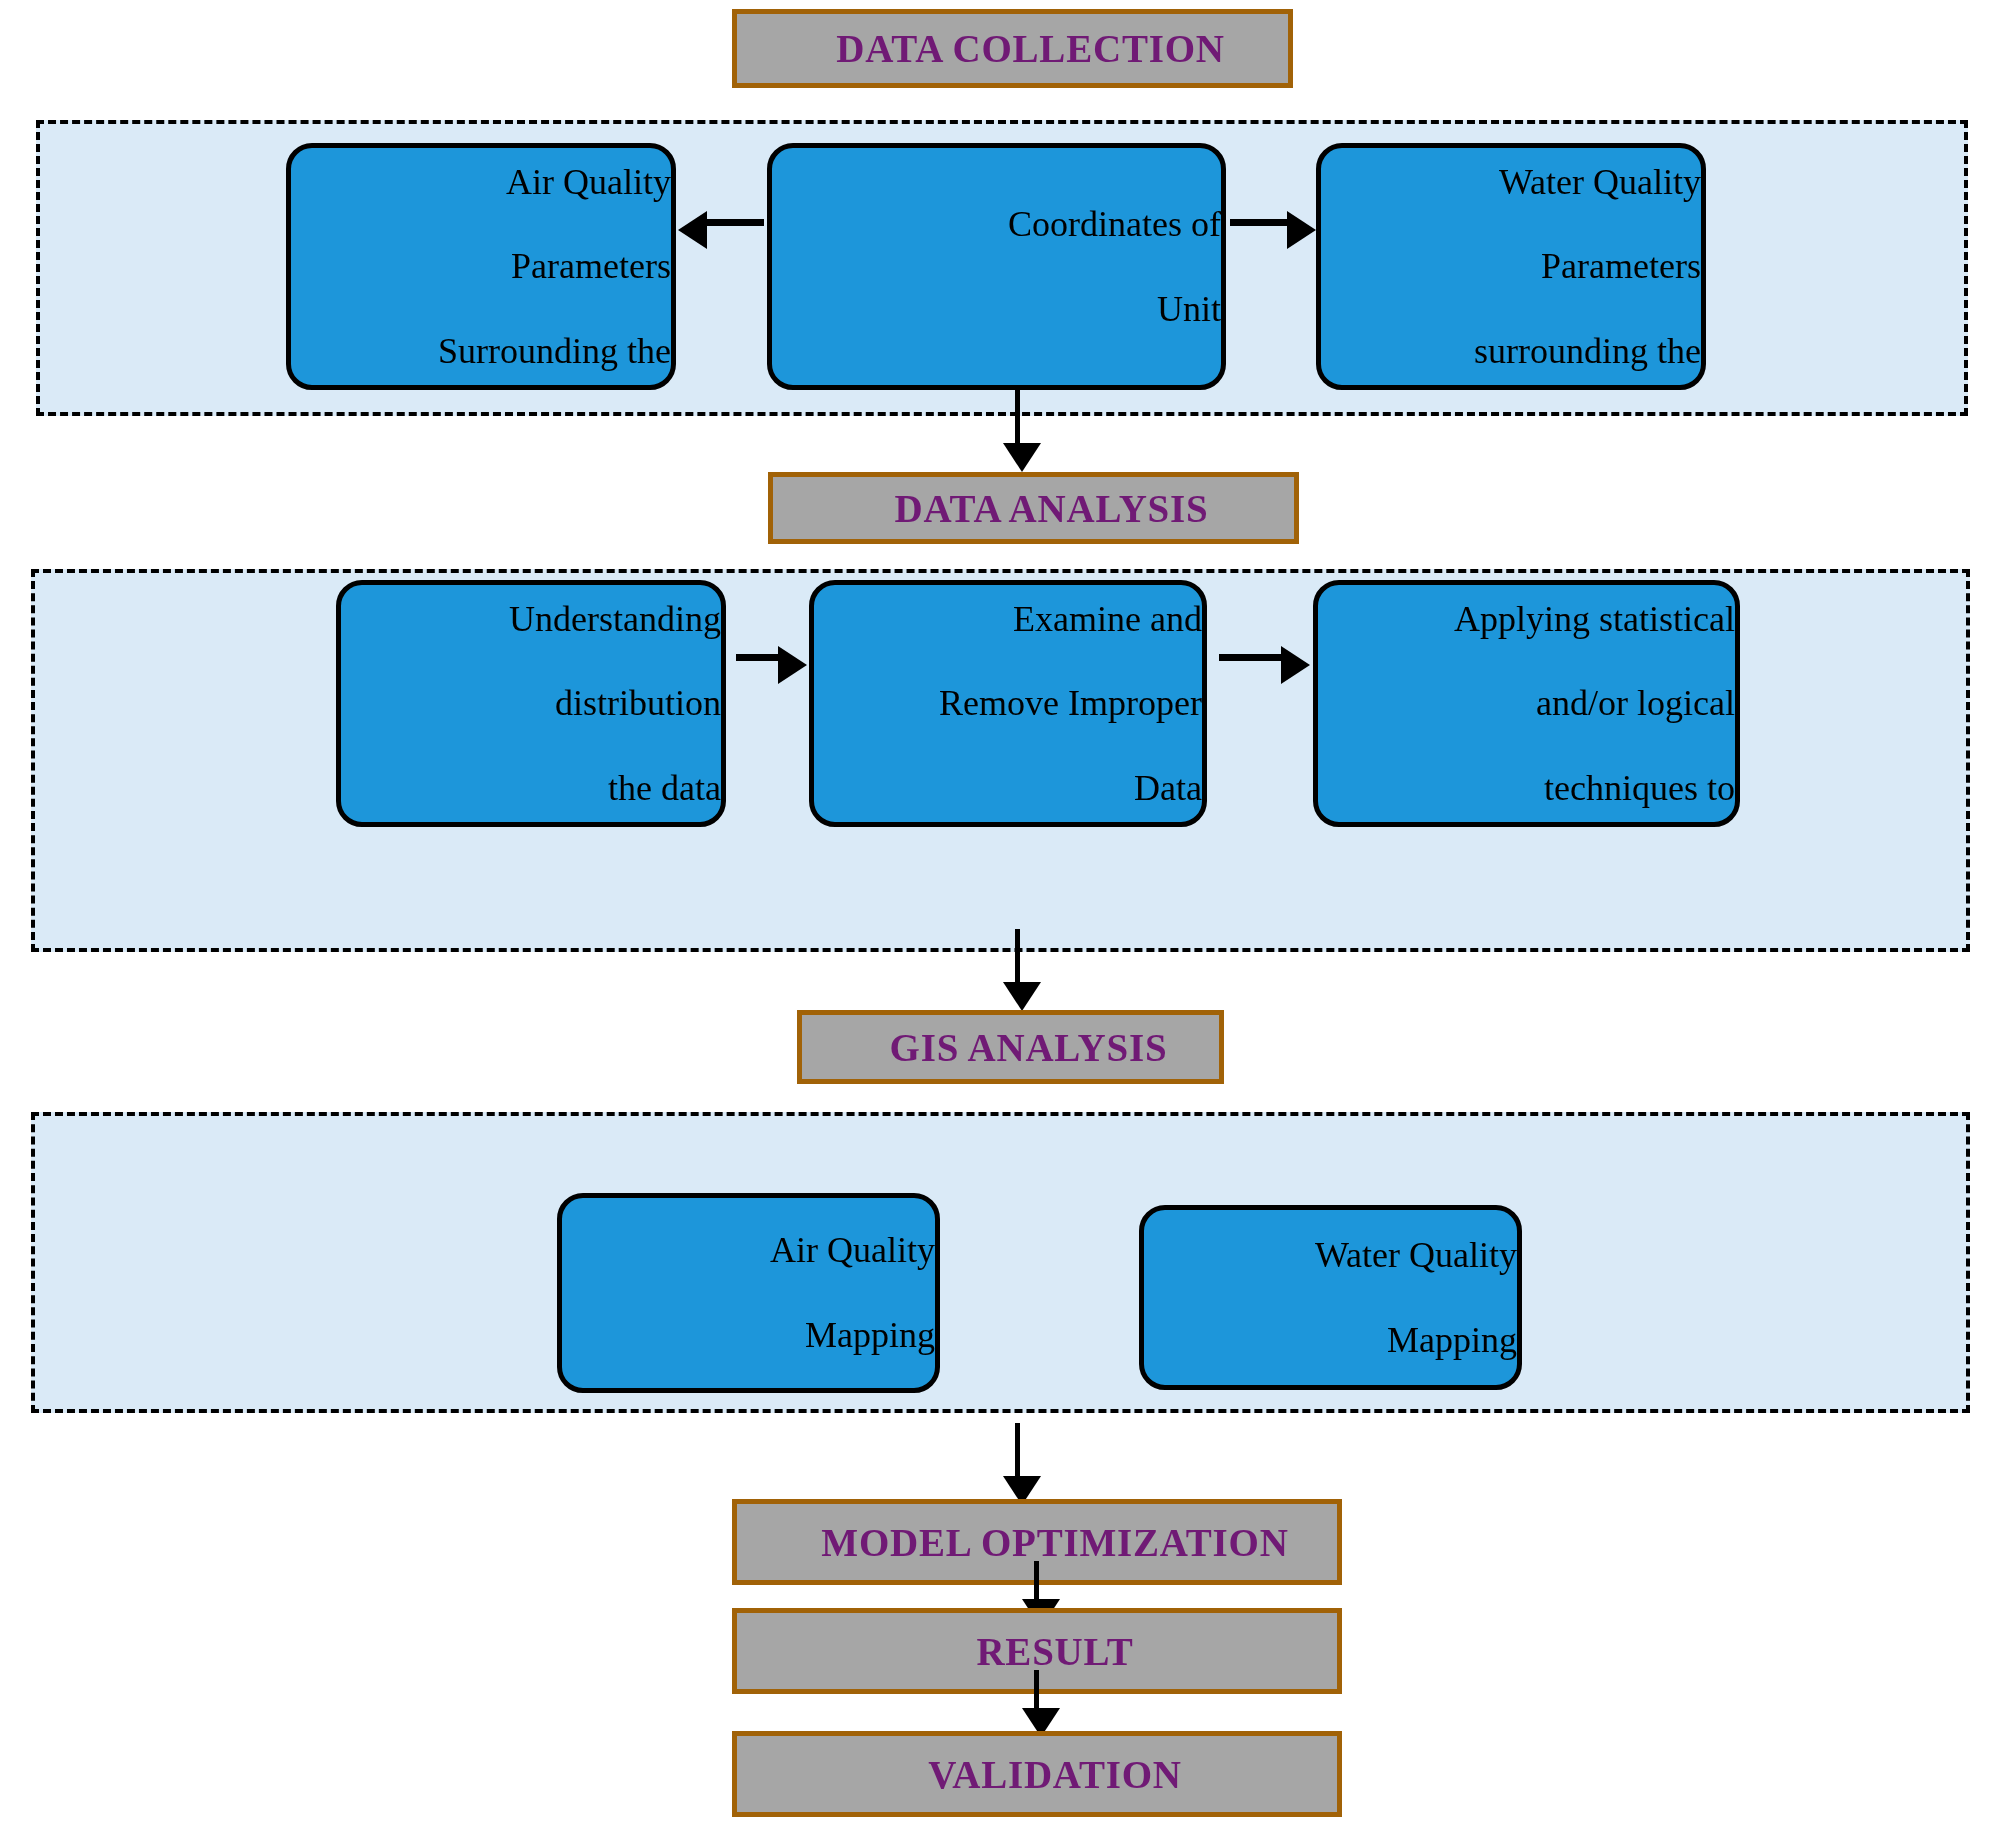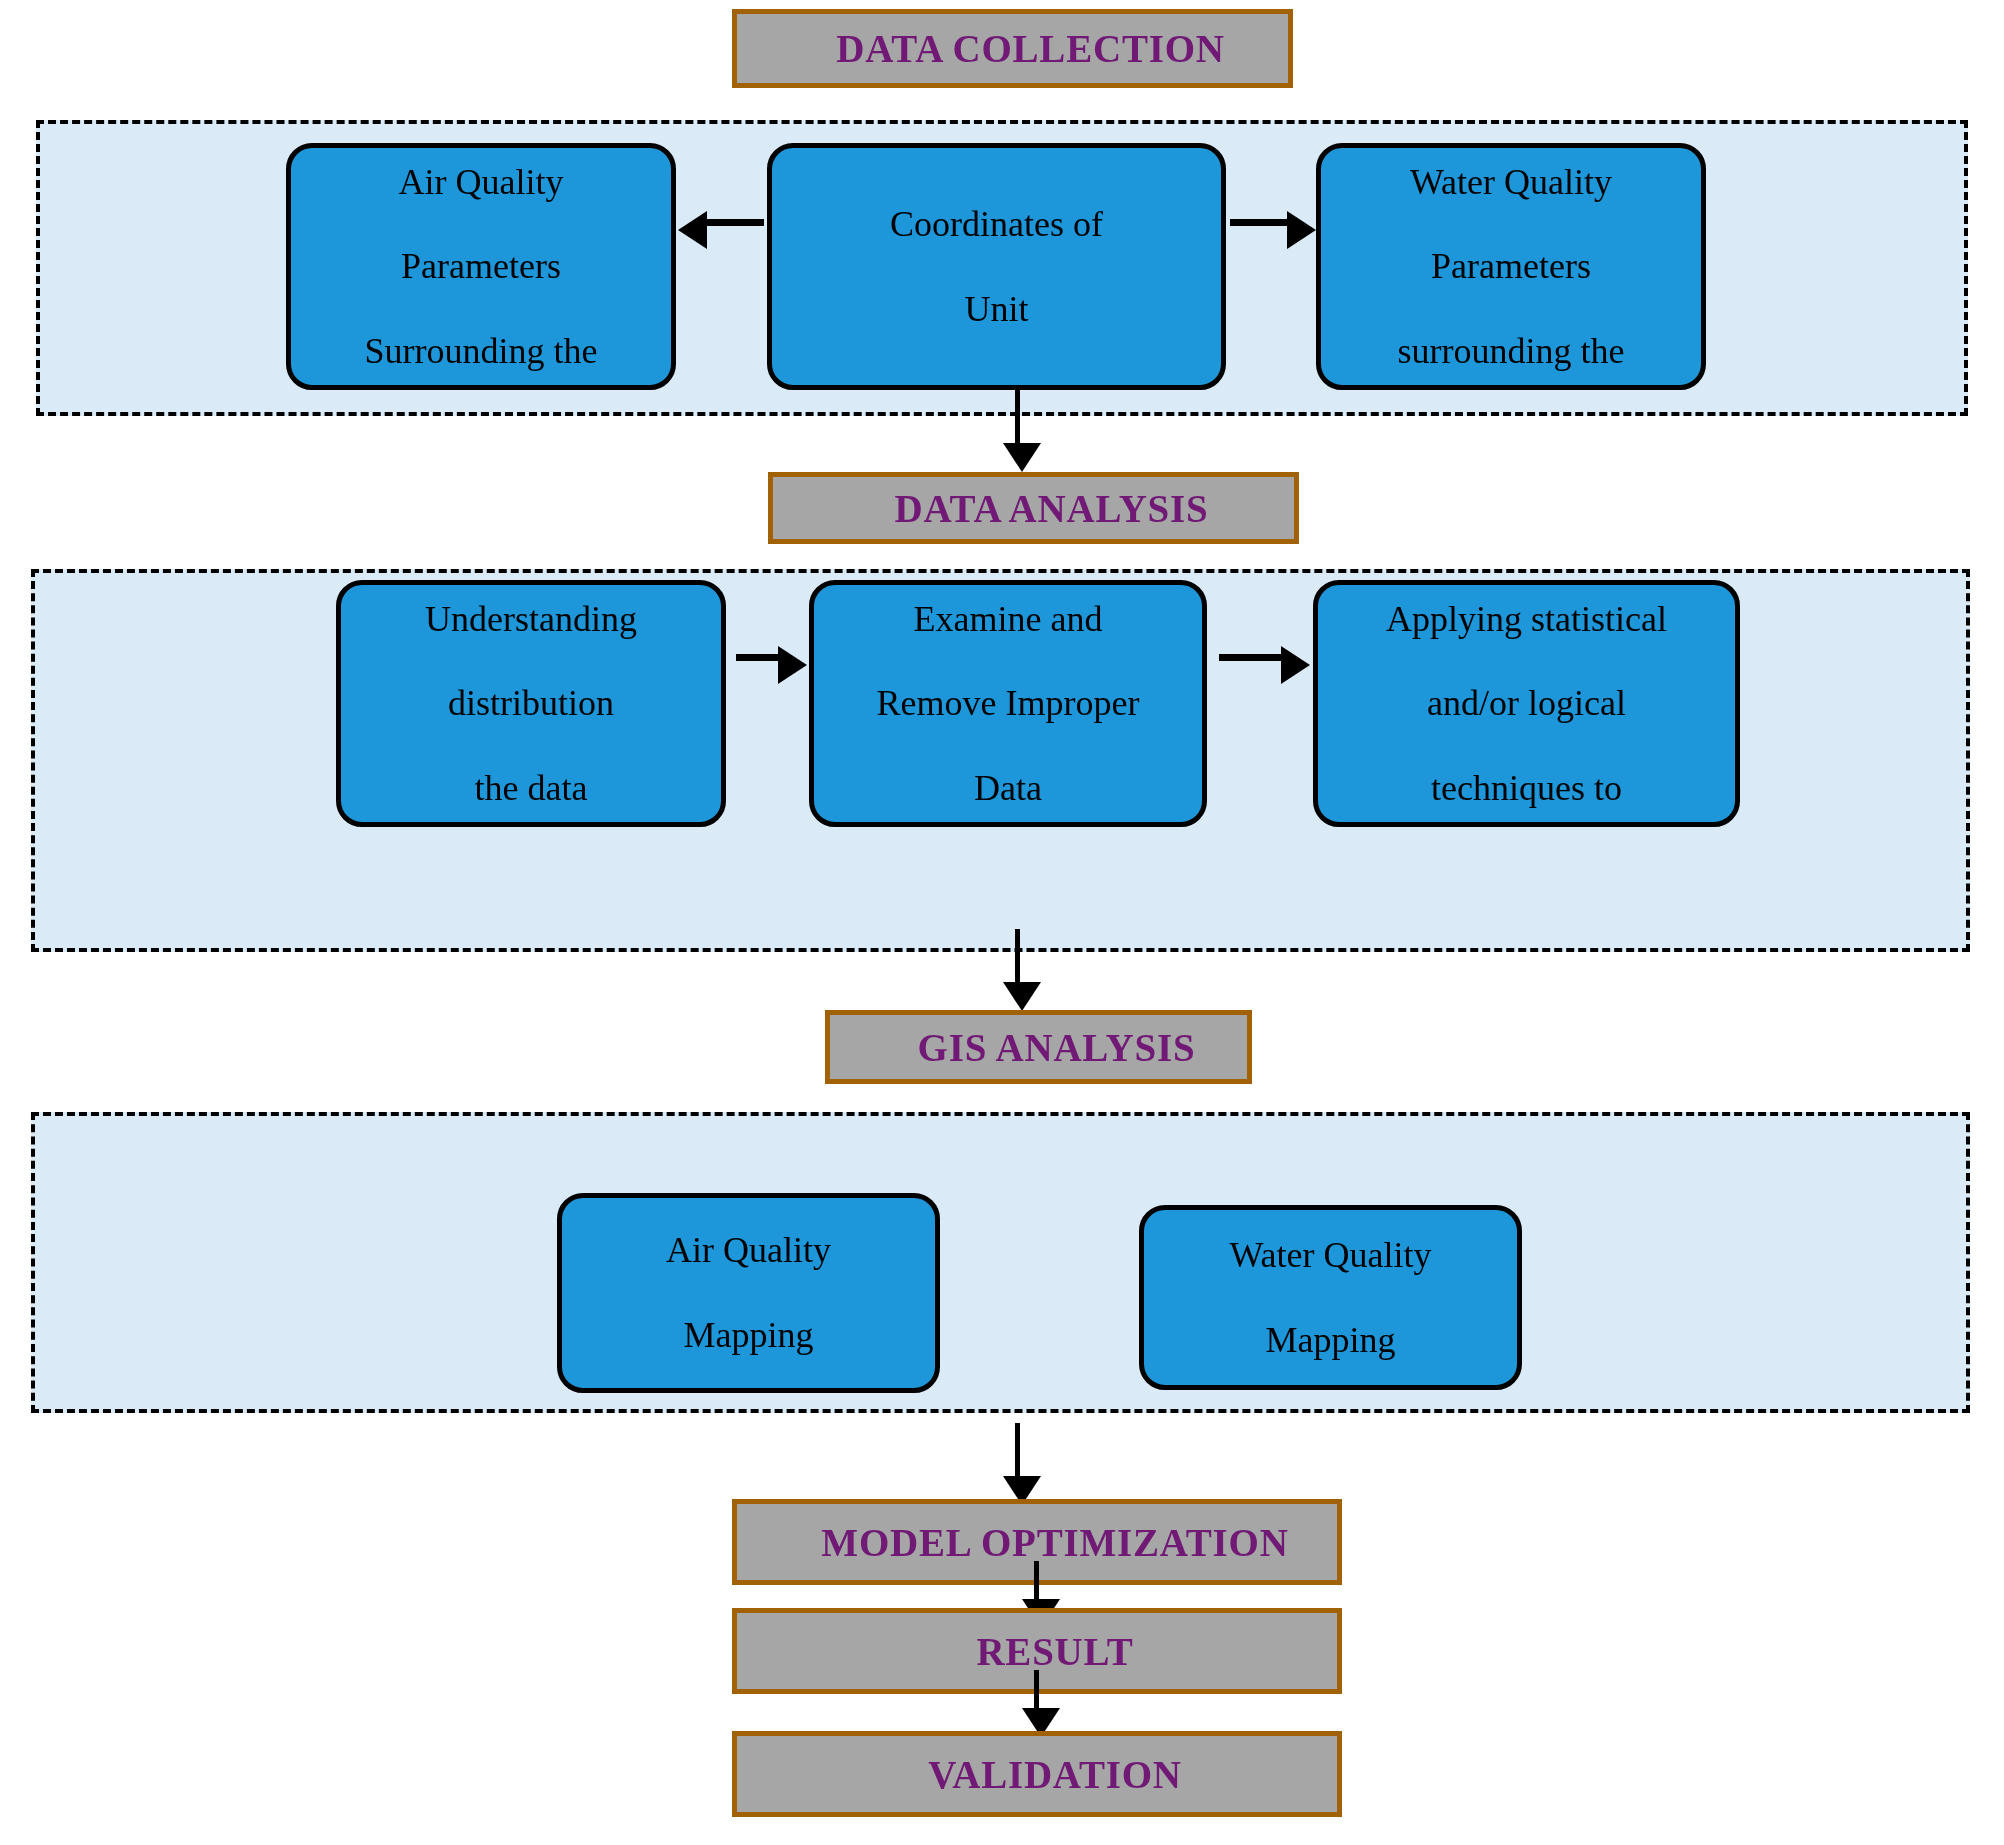--- a/index.html
+++ b/index.html
@@ -47,21 +47,21 @@
     position: absolute;
     background: #1d96da;
     border: 5.4px solid #000000;
     border-radius: 26px;
     box-sizing: border-box;
     display: flex;
     flex-direction: column;
     align-items: center;
     justify-content: center;
     color: #000000;
-    text-align: center;
+    text-align: right;
     overflow: hidden;
     line-height: 2.35;
   }
   .blue-box span { display: block; width: 100%; }
 
   
   .arrow-v {
     position: absolute;
     width: 0;
     border-left: 5.4px solid #000000;
@@ -156,21 +156,21 @@
     <span>Applying statistical</span>
     <span>and/or logical</span>
     <span>techniques to</span>
   </div>
 
   <div class="arrow-h right" style="left:736px; top:654px; width:44px;"></div>
   <div class="arrow-h right" style="left:1219px; top:654px; width:64px;"></div>
 
   <div class="arrow-v" style="left:1015px; top:929px; height:59px;"></div>
 
-  <div class="gray-box" style="left:797px; top:1010px; width:427px; height:74px; font-size:39px;margin-left:28px;">GIS ANALYSIS</div>
+  <div class="gray-box" style="left:797px; top:1010px; width:427px; height:74px; font-size:39px;">GIS ANALYSIS</div>
 
   <div class="dashed-region" style="left:31px; top:1112px; width:1939px; height:301px;"></div>
 
   <div class="blue-box" style="left:557px; top:1193px; width:383px; height:200px; font-size:36px;">
     <span>Air Quality</span>
     <span>Mapping</span>
   </div>
 
   <div class="blue-box" style="left:1139px; top:1205px; width:383px; height:185px; font-size:36px;">
     <span>Water Quality</span>

